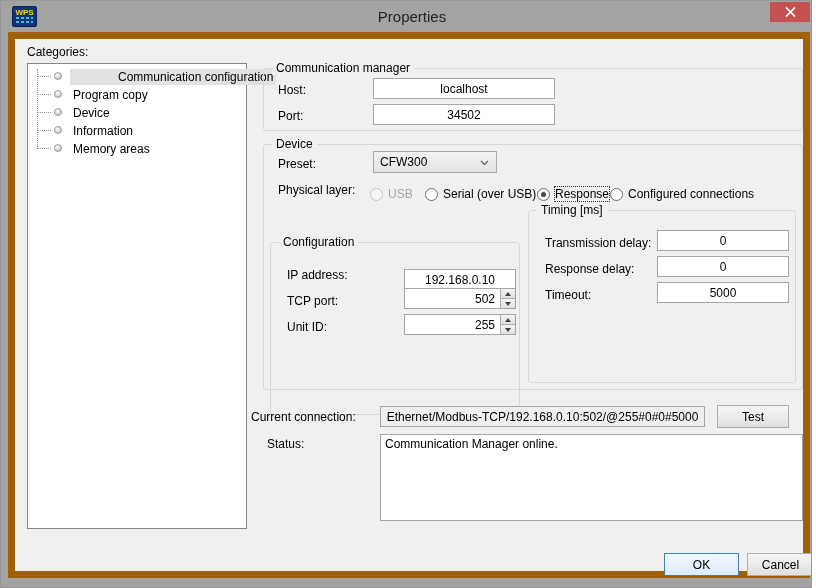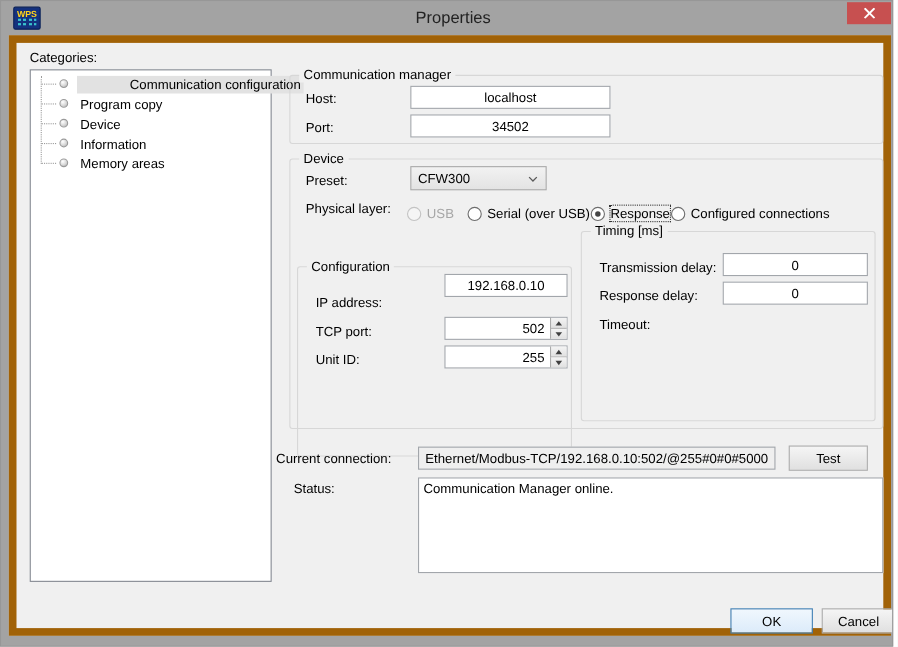--- a/index.html
+++ b/index.html
@@ -220,21 +220,21 @@
       </div>
       <div class="radio" style="left:346px">
         <span class="rb"></span>
         <span class="rlbl">Configured connections</span>
       </div>
 
       <div class="group g-config">
         <span class="legend">Configuration</span>
 
         <span class="lbl" style="left:16px; top:25px">IP address:</span>
-        <input class="txt" style="left: 133px; top: 6px; width: 112px; height: 21px;" value="192.168.0.10">
+        <input class="txt" style="left: 133px; top: 26px; width: 112px; height: 21px;" value="192.168.0.10">
 
         <span class="lbl" style="left:16px; top:51px">TCP port:</span>
         <div style="position:absolute; left:133px; top:45px; width:112px; height:21px">
           <input class="txt num" style="left: 0px; top: 0px; width: 112px; height: 21px;" value="502">
           <div class="spin">
             <div class="spin-btn up">
                 <i class="tri-up"></i>
               </div>
             <div class="spin-btn">
                 <i class="tri-dn"></i>
@@ -259,20 +259,21 @@
       <div class="group g-timing">
         <span class="legend">Timing [ms]</span>
 
         <span class="lbl" style="left:16px; top:25px">Transmission delay:</span>
         <input class="txt" style="left: 128px; top: 19px; width: 132px; height: 21px;" value="0">
 
         <span class="lbl" style="left:16px; top:51px">Response delay:</span>
         <input class="txt" style="left: 128px; top: 45px; width: 132px; height: 21px;" value="0">
 
         <span class="lbl" style="left:16px; top:77px">Timeout:</span>
+        <input class="txt" style="left: 128px; top: 71px; width: 132px; height: 21px;" value="5000">
       </div>
     </div>
 
     <span class="lbl" style="left:236px; top:371px">Current connection:</span>
     <input class="txt ro" style="left: 365px; top: 367px; width: 325px; height: 21px;" readonly="" value="Ethernet/Modbus-TCP/192.168.0.10:502/@255#0#0#5000">
     <button class="btn" style="left:702px; top:366px; width:72px; height:23px">Test</button>
 
     <span class="lbl" style="left:252px; top:398px">Status:</span>
     <div class="statusbox">Communication Manager online.</div>
 

